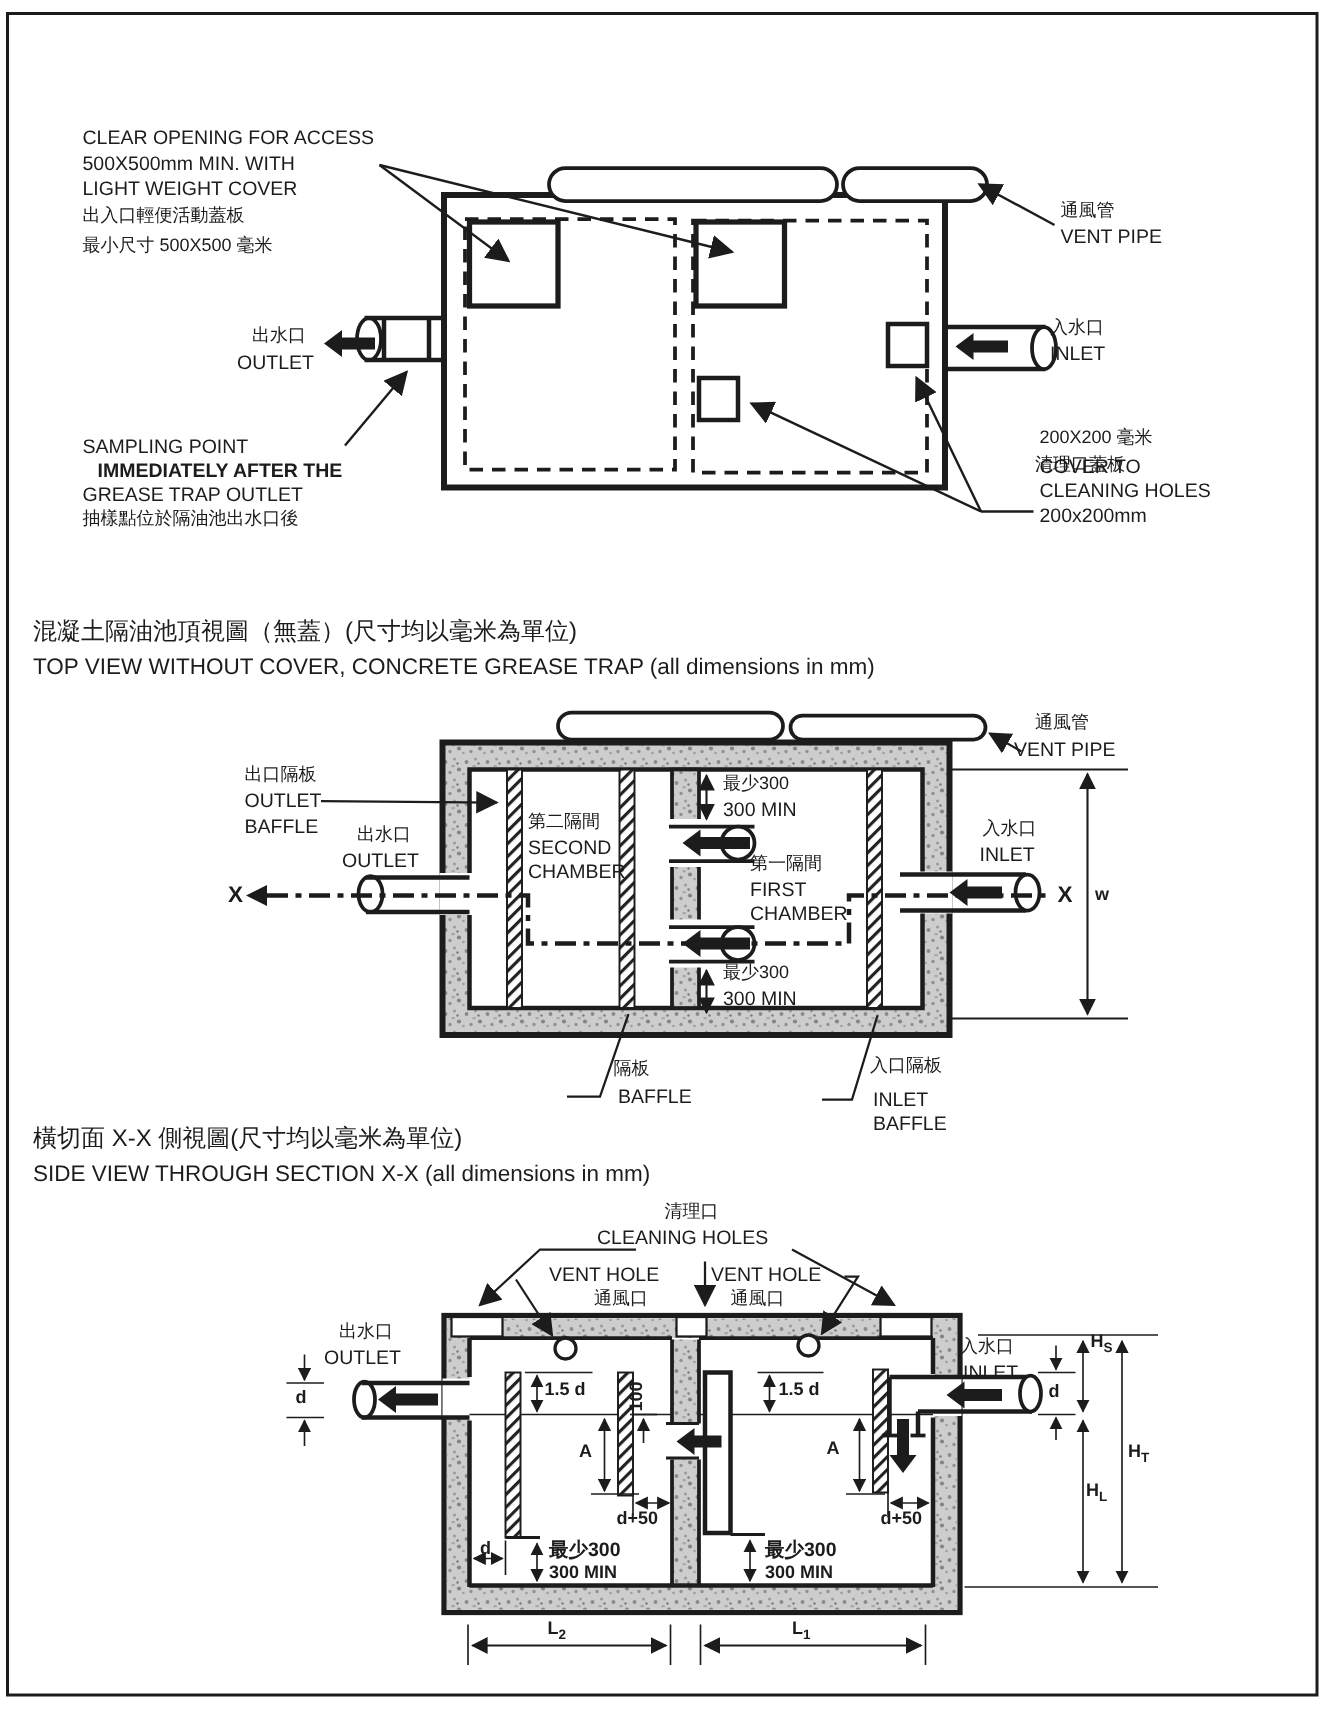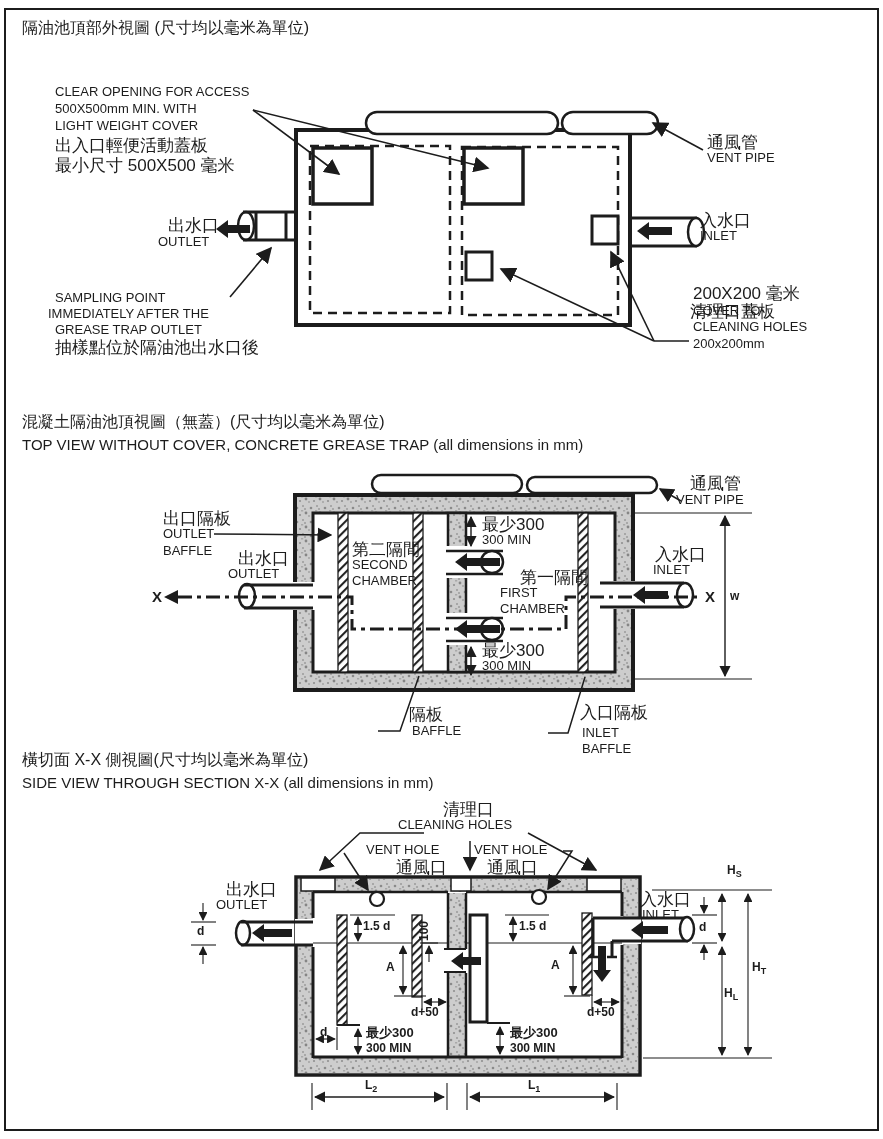--- a/index.html
+++ b/index.html
@@ -1,20 +1,20 @@
 <!DOCTYPE html>
 <html><head>
 <meta charset="utf-8">
 <style>
   html,body{margin:0;padding:0;background:#fff;}
   #page{position:relative;width:883px;height:1139px;background:#fff;font-family:"Liberation Sans",sans-serif;color:#1c1c1c;overflow:hidden;}
   #frame{position:absolute;left:4px;top:8px;width:871px;height:1119px;border:2px solid #1c1c1c;}
   svg{position:absolute;left:0;top:0;}
   .lbl{position:absolute;font-size:13px;line-height:1.2;white-space:nowrap;color:#1c1c1c;}
-  .zh{font-size:17px;}
+  .zh{font-size:12px;}
   .title-zh{font-size:16px;}
   .title-en{font-size:15px;}
   .dim{font-size:12px;font-weight:bold;}
   .xl{font-size:15px;font-weight:bold;}
   sub{font-size:9px;}
   .rot{transform-origin:0 0;transform:rotate(-90deg);}
 </style>
 </head>
 <body>
 
@@ -244,34 +244,33 @@
       <g stroke-width="1.5">
         <path d="M424,833 L360,833 L320,870" marker-end="url(#ar)"></path>
         <line x1="470" y1="841" x2="470" y2="870" marker-end="url(#ar)"></line>
         <line x1="528" y1="833" x2="596" y2="870" marker-end="url(#ar)"></line>
         <line x1="344" y1="853" x2="368" y2="890" marker-end="url(#ar)"></line>
         <path d="M563,851 H572 L548,889" marker-end="url(#ar)"></path>
       </g>
     </g>
   </svg>
 
-  <div class="lbl title-zh" style="left:22px;top:18px;">隔油池頂部外視圖  (尺寸均以毫米為單位)</div>
   <div class="lbl" style="left:55px;top:84px;">CLEAR OPENING FOR ACCESS</div>
   <div class="lbl" style="left:55px;top:101px;">500X500mm MIN. WITH</div>
   <div class="lbl" style="left:55px;top:118px;">LIGHT WEIGHT COVER</div>
   <div class="lbl zh" style="left:55px;top:136px;">出入口輕便活動蓋板</div>
   <div class="lbl zh" style="left:55px;top:156px;">最小尺寸  500X500  毫米</div>
   <div class="lbl zh" style="left:707px;top:133px;">通風管</div>
   <div class="lbl" style="left:707px;top:150px;">VENT PIPE</div>
   <div class="lbl zh" style="left:700px;top:211px;">入水口</div>
   <div class="lbl" style="left:700px;top:228px;">INLET</div>
   <div class="lbl zh" style="left:168px;top:216px;">出水口</div>
   <div class="lbl" style="left:158px;top:234px;">OUTLET</div>
   <div class="lbl" style="left:55px;top:290px;">SAMPLING POINT</div>
-  <div class="lbl" style="left:48px;top:306px;">IMMEDIATELY AFTER THE</div>
+  <div class="lbl" style="left:65px;top:306px;font-weight:bold;">IMMEDIATELY AFTER THE</div>
   <div class="lbl" style="left:55px;top:322px;">GREASE TRAP OUTLET</div>
   <div class="lbl zh" style="left:55px;top:338px;">抽樣點位於隔油池出水口後</div>
   <div class="lbl zh" style="left:690px;top:262px;margin-top:40px;">清理口蓋板</div>
   <div class="lbl zh" style="left:693px;top:284px;">200X200  毫米</div>
   <div class="lbl" style="left:693px;top:303px;">COVER TO</div>
   <div class="lbl" style="left:693px;top:319px;">CLEANING HOLES</div>
   <div class="lbl" style="left:693px;top:336px;">200x200mm</div>
 
   <div class="lbl title-zh" style="left:22px;top:412px;">混凝土隔油池頂視圖（無蓋）(尺寸均以毫米為單位)</div>
   <div class="lbl title-en" style="left:22px;top:436px;">TOP VIEW WITHOUT COVER, CONCRETE GREASE TRAP (all dimensions in mm)</div>
@@ -279,21 +278,21 @@
   <div class="lbl" style="left:163px;top:526px;">OUTLET</div>
   <div class="lbl" style="left:163px;top:543px;">BAFFLE</div>
   <div class="lbl zh" style="left:238px;top:549px;">出水口</div>
   <div class="lbl" style="left:228px;top:566px;">OUTLET</div>
   <div class="lbl xl" style="left:152px;top:588px;">X</div>
   <div class="lbl zh" style="left:352px;top:540px;">第二隔間</div>
   <div class="lbl" style="left:352px;top:557px;">SECOND</div>
   <div class="lbl" style="left:352px;top:573px;">CHAMBER</div>
   <div class="lbl zh" style="left:482px;top:515px;">最少300</div>
   <div class="lbl" style="left:482px;top:532px;">300 MIN</div>
-  <div class="lbl zh" style="left:500px;top:568px;margin-left:20px;">第一隔間</div>
+  <div class="lbl zh" style="left:500px;top:568px;">第一隔間</div>
   <div class="lbl" style="left:500px;top:585px;">FIRST</div>
   <div class="lbl" style="left:500px;top:601px;">CHAMBER</div>
   <div class="lbl zh" style="left:482px;top:641px;">最少300</div>
   <div class="lbl" style="left:482px;top:658px;">300 MIN</div>
   <div class="lbl zh" style="left:655px;top:545px;">入水口</div>
   <div class="lbl" style="left:653px;top:562px;">INLET</div>
   <div class="lbl zh" style="left:690px;top:474px;">通風管</div>
   <div class="lbl" style="left:676px;top:492px;">VENT PIPE</div>
   <div class="lbl xl" style="left:705px;top:588px;">X</div>
   <div class="lbl dim" style="left:730px;top:589px;">w</div>
@@ -322,18 +321,18 @@
   <div class="lbl dim" style="left:411px;top:1005px;">d+50</div>
   <div class="lbl dim" style="left:320px;top:1025px;">d</div>
   <div class="lbl dim zh" style="left:366px;top:1025px;font-size:13px;">最少300</div>
   <div class="lbl dim" style="left:366px;top:1041px;">300 MIN</div>
   <div class="lbl dim zh" style="left:510px;top:1025px;font-size:13px;">最少300</div>
   <div class="lbl dim" style="left:510px;top:1041px;">300 MIN</div>
   <div class="lbl dim" style="left:519px;top:919px;">1.5 d</div>
   <div class="lbl dim" style="left:551px;top:958px;">A</div>
   <div class="lbl dim" style="left:587px;top:1005px;">d+50</div>
   <div class="lbl dim" style="left:699px;top:920px;">d</div>
-  <div class="lbl dim" style="left:727px;top:863px;"><span>H</span><sub>S</sub></div>
+  <div class="lbl dim" style="left:727px;top:887px;"><span>H</span><sub>S</sub></div>
   <div class="lbl dim" style="left:752px;top:960px;"><span>H</span><sub>T</sub></div>
   <div class="lbl dim" style="left:724px;top:986px;"><span>H</span><sub>L</sub></div>
   <div class="lbl dim" style="left:365px;top:1078px;"><span>L</span><sub>2</sub></div>
   <div class="lbl dim" style="left:528px;top:1078px;"><span>L</span><sub>1</sub></div>
 </div>
 
 </body></html>

